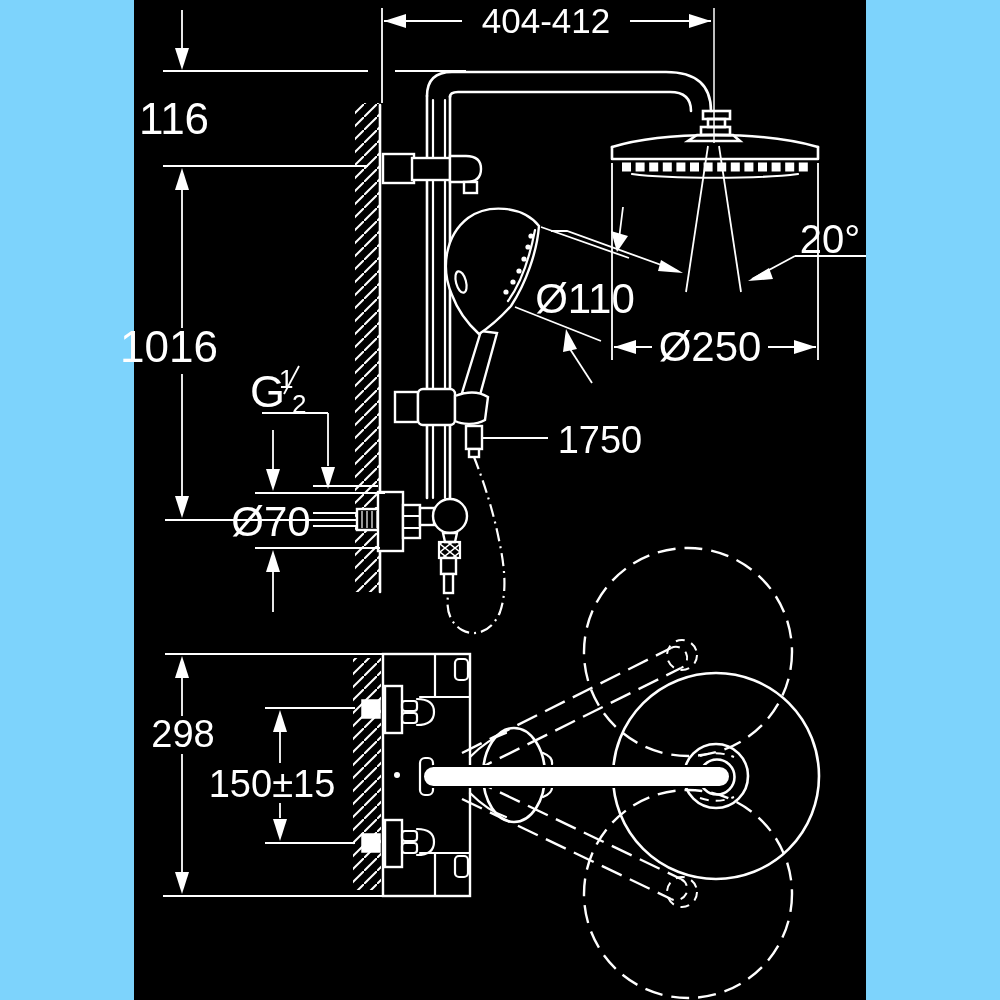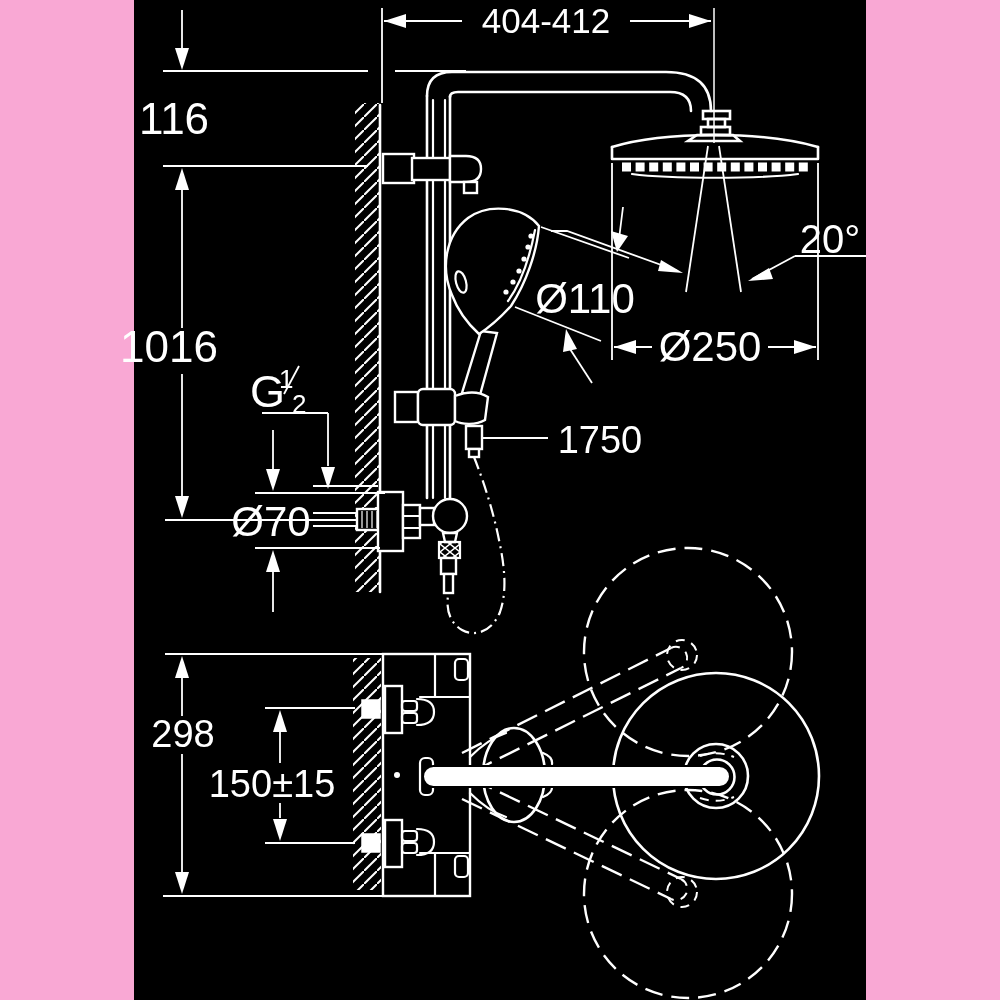--- a/index.html
+++ b/index.html
@@ -1,16 +1,16 @@
 <!DOCTYPE html>
 <html><head>
 <meta charset="utf-8">
 <style>
   html,body{margin:0;padding:0;background:#ffffff;}
-  #stage{position:relative;width:1000px;height:1000px;background:#f9a8d4;font-family:"Liberation Sans",sans-serif;}
+  #stage{position:relative;width:1000px;height:1000px;background:#7dd3fc;font-family:"Liberation Sans",sans-serif;}
   svg{display:block;}
   .ln{stroke:#ffffff;fill:none;stroke-width:2.6;stroke-linecap:round;}
   .ln2{stroke:#ffffff;fill:none;stroke-width:2.2;stroke-linecap:round;}
   .thin{stroke:#ffffff;fill:none;stroke-width:1.8;stroke-linecap:butt;}
   .part{fill:#000000;stroke:#ffffff;stroke-width:2.4;}
   .partw{fill:#ffffff;stroke:#ffffff;stroke-width:1.5;}
   .arrow{fill:#ffffff;stroke:none;}
   .dash{stroke:#ffffff;fill:none;stroke-width:2.4;stroke-dasharray:18 9;}
   .dasharm{stroke:#ffffff;fill:none;stroke-width:2.4;stroke-dasharray:22 9;}
   .dashsm{stroke:#ffffff;fill:none;stroke-width:2;stroke-dasharray:9 7;}

